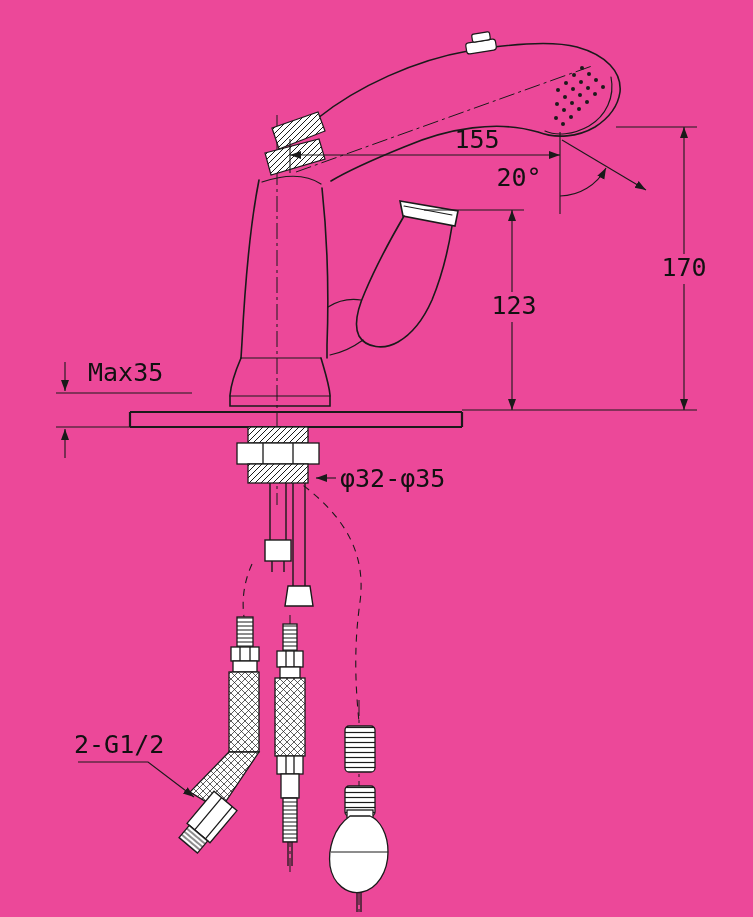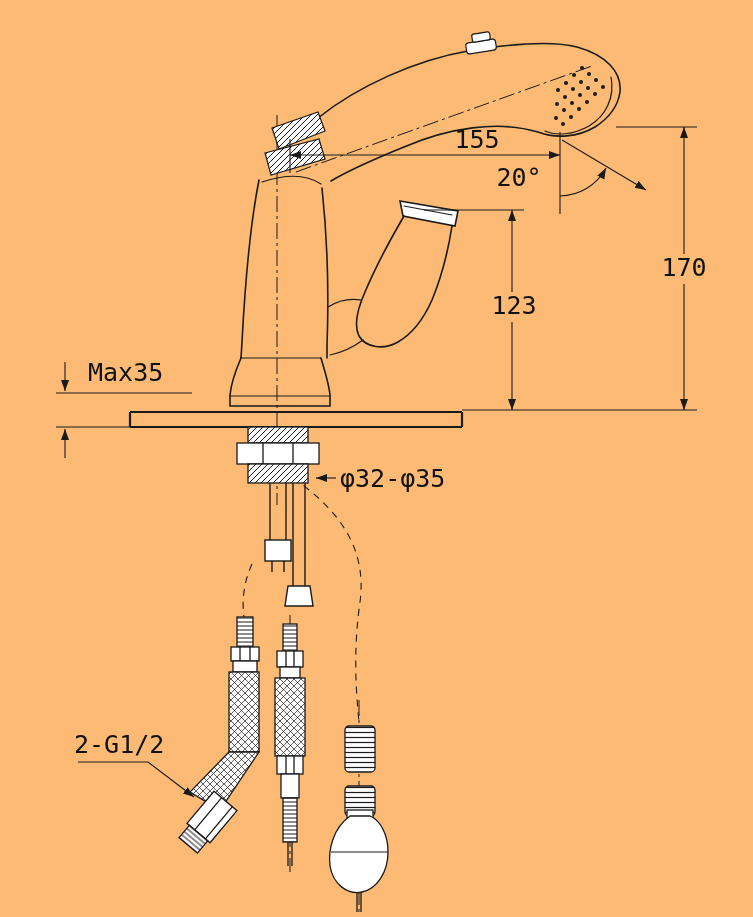--- a/index.html
+++ b/index.html
@@ -1,17 +1,17 @@
 <!DOCTYPE html>
 <html><head>
 <meta charset="utf-8">
 <style>
   html,body{margin:0;padding:0;background:#ffffff;}
   body{font-family:"DejaVu Sans Mono","Liberation Mono",monospace;}
-  .canvas{position:relative;width:753px;height:917px;background:#fdba74;overflow:hidden;}
+  .canvas{position:relative;width:753px;height:917px;background:#ec4899;overflow:hidden;}
   svg{display:block;}
   .dim-text{font-family:"DejaVu Sans Mono","Liberation Mono",monospace;font-size:25px;fill:#111;}
 </style>
 </head>
 <body>
 
 <div class="canvas">
 <svg width="753" height="917" viewBox="0 0 753 917" xmlns="http://www.w3.org/2000/svg">
   <defs>
     <marker id="arw" viewBox="0 0 12 12" refX="11" refY="6" markerWidth="12" markerHeight="12" markerUnits="userSpaceOnUse" orient="auto-start-reverse">

